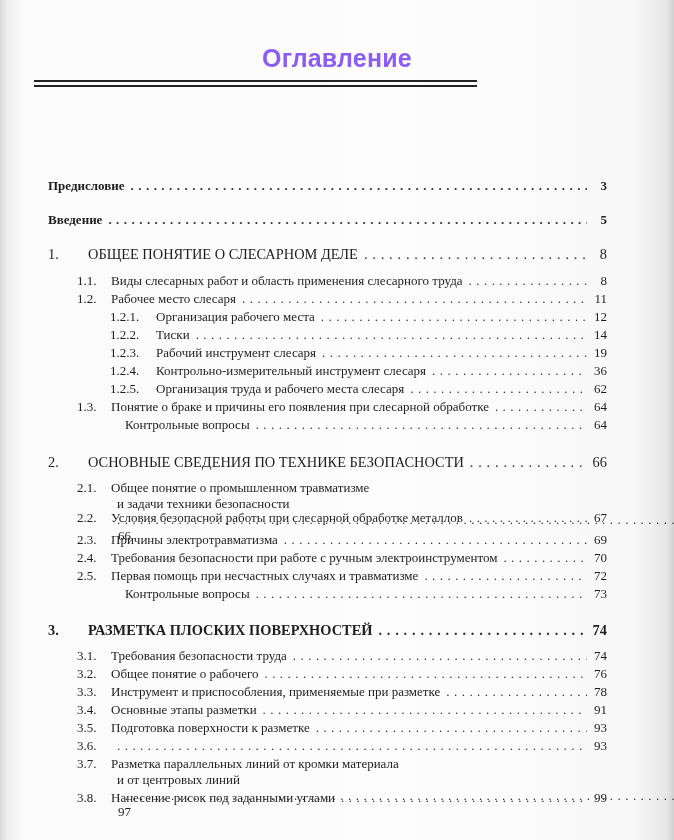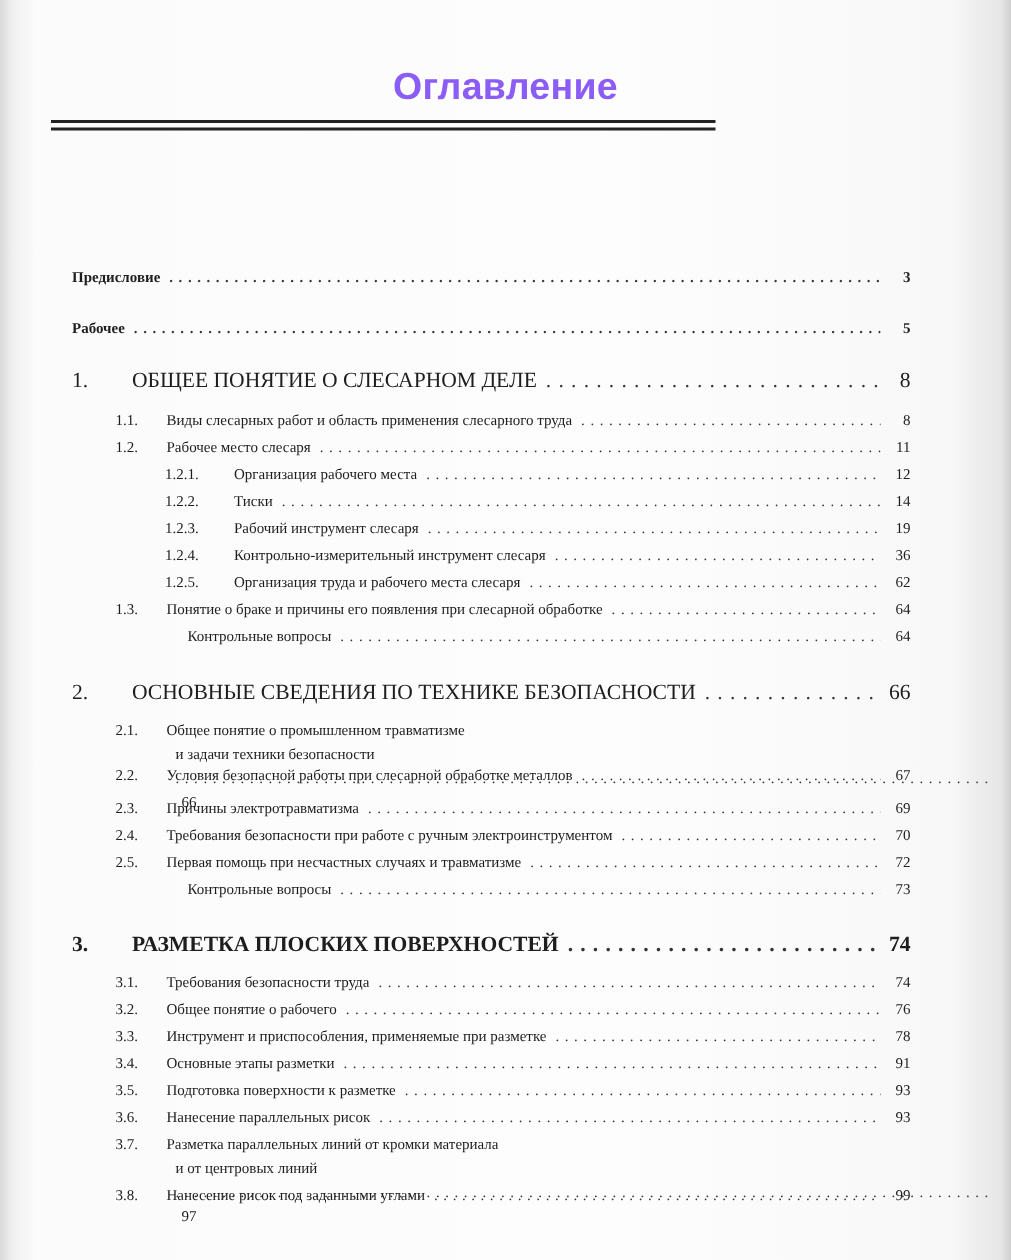--- a/index.html
+++ b/index.html
@@ -30,21 +30,21 @@
     .rule.r1, .rule.r2 { width: 443px; }
     .rule.r1 { top: 80px; }
     .rule.r2 { top: 85px; }
     .rule.r1, .rule.r2 { width: 443px; }
     .rule.r1, .rule.r2 { width: 443px; }
     .rule.r1, .rule.r2 { width: 443px; }
 
     .toc { position: absolute; left: 0; top: 0; width: 674px; }
     .row {
       position: absolute; display: flex; align-items: baseline;
-      right: 67px; font-size: 10px; line-height: 16px; white-space: nowrap;
+      right: 67px; font-size: 13px; line-height: 16px; white-space: nowrap;
     }
     .row .num { flex: 0 0 auto; }
     .row .txt { flex: 0 0 auto; }
     .row .dots {
       flex: 1 1 auto; overflow: hidden; margin: 0 6px 0 6px;
       letter-spacing: 3.8px; color: #333;
     }
     .row .dots::before {
       content: ". . . . . . . . . . . . . . . . . . . . . . . . . . . . . . . . . . . . . . . . . . . . . . . . . . . . . . . . . . . . . . . . . . . . . . . . . . . . . . . . . . . . . . . .";
       letter-spacing: 0;
@@ -72,21 +72,21 @@
 <div class="rule r2"></div>
 
 <div class="toc">
 
   <div class="row bold l-front" style="top:178px">
     <span class="txt">Предисловие</span>
     <span class="dots"></span>
     <span class="pg">3</span>
   </div>
   <div class="row bold l-front" style="top:212px">
-    <span class="txt">Рабочее</span>
+    <span class="txt">Введение</span>
     <span class="dots"></span>
     <span class="pg">5</span>
   </div>
 
   <div class="row chap l-chap" style="top:246px">
     <span class="num">1.</span>
     <span class="txt">ОБЩЕЕ ПОНЯТИЕ О СЛЕСАРНОМ ДЕЛЕ</span>
     <span class="dots"></span>
     <span class="pg">8</span>
   </div>
@@ -221,21 +221,20 @@
     <span class="pg">91</span>
   </div>
   <div class="row sec l-sec" style="top:720px">
     <span class="num">3.5.</span>
     <span class="txt">Подготовка поверхности к разметке</span>
     <span class="dots"></span>
     <span class="pg">93</span>
   </div>
   <div class="row sec l-sec" style="top:738px">
     <span class="num">3.6.</span>
-    <span class="txt">Нанесение параллельных рисок</span>
     <span class="dots"></span>
     <span class="pg">93</span>
   </div>
   <div class="row sec l-sec first-of-two" style="top:756px">
     <span class="num">3.7.</span>
     <span class="txt">Разметка параллельных линий от кромки материала</span>
 
   </div>
   <div class="row l-cont" style="top:772px">
     <span class="txt">и от центровых линий</span>

